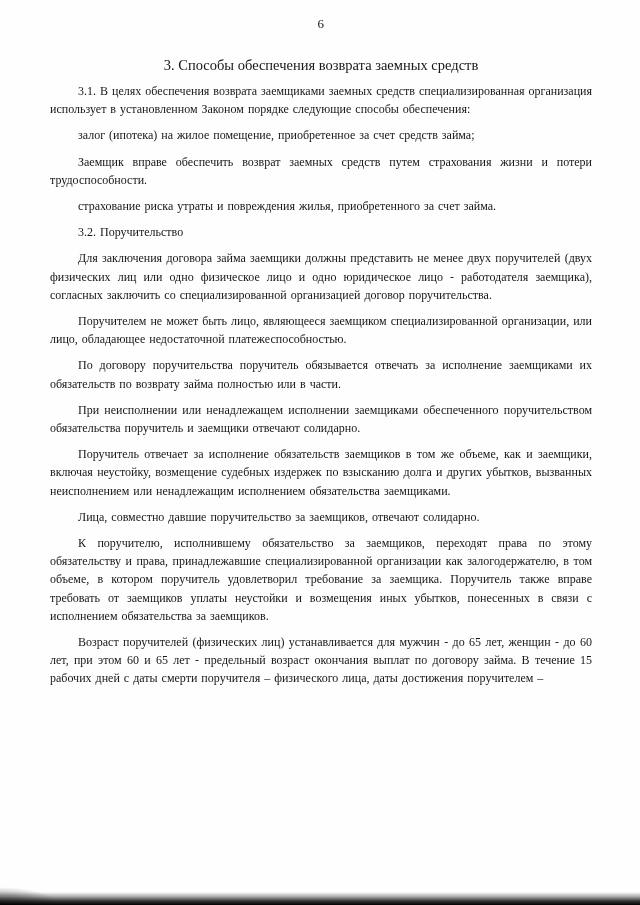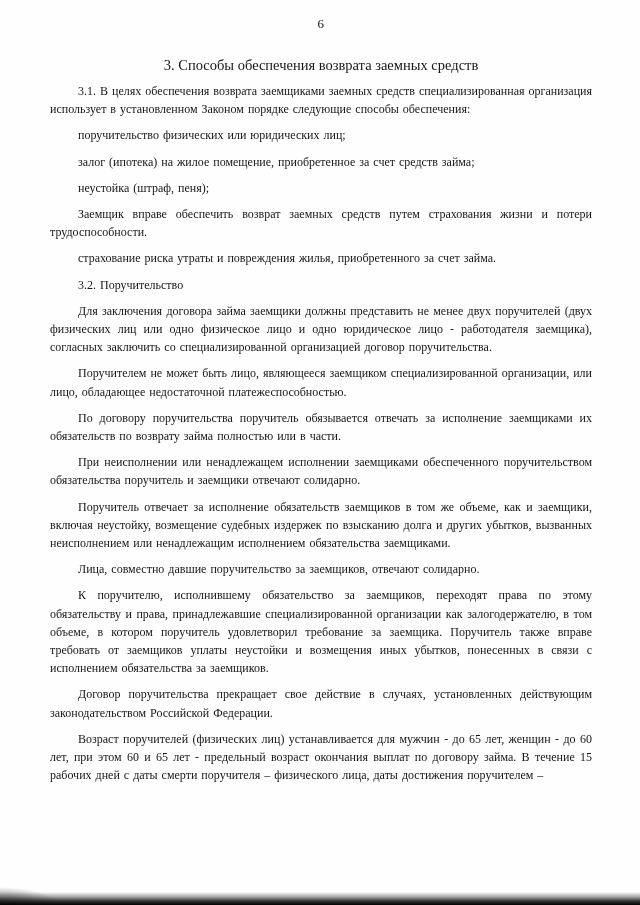--- a/index.html
+++ b/index.html
@@ -67,31 +67,28 @@
   }
 </style>
 </head>
 <body>
 
 <div class="page">
   <div class="content">
     <div class="page-number">6</div>
     <div class="heading">3. Способы обеспечения возврата заемных средств</div>
     <p class="para">3.1. В целях обеспечения возврата заемщиками заемных средств специализированная организация использует в установленном Законом порядке следующие способы обеспечения:</p>
-    <p class="para">поручительство физических или юридических лиц;</p>
     <p class="para">залог (ипотека) на жилое помещение, приобретенное за счет средств займа;</p>
-    <p class="para">неустойка (штраф, пеня);</p>
     <p class="para">Заемщик вправе обеспечить возврат заемных средств путем страхования жизни и потери трудоспособности.</p>
     <p class="para">страхование риска утраты и повреждения жилья, приобретенного за счет займа.</p>
     <p class="para">3.2. Поручительство</p>
     <p class="para">Для заключения договора займа заемщики должны представить не менее двух поручителей (двух физических лиц или одно физическое лицо и одно юридическое лицо - работодателя заемщика), согласных заключить со специализированной организацией договор поручительства.</p>
     <p class="para">Поручителем не может быть лицо, являющееся заемщиком специализированной организации, или лицо, обладающее недостаточной платежеспособностью.</p>
     <p class="para">По договору поручительства поручитель обязывается отвечать за исполнение заемщиками их обязательств по возврату займа полностью или в части.</p>
     <p class="para">При неисполнении или ненадлежащем исполнении заемщиками обеспеченного поручительством обязательства поручитель и заемщики отвечают солидарно.</p>
     <p class="para">Поручитель отвечает за исполнение обязательств заемщиков в том же объеме, как и заемщики, включая неустойку, возмещение судебных издержек по взысканию долга и других убытков, вызванных неисполнением или ненадлежащим исполнением обязательства заемщиками.</p>
     <p class="para">Лица, совместно давшие поручительство за заемщиков, отвечают солидарно.</p>
     <p class="para">К поручителю, исполнившему обязательство за заемщиков, переходят права по этому обязательству и права, принадлежавшие специализированной организации как залогодержателю, в том объеме, в котором поручитель удовлетворил требование за заемщика. Поручитель также вправе требовать от заемщиков уплаты неустойки и возмещения иных убытков, понесенных в связи с исполнением обязательства за заемщиков.</p>
-    <p class="para">Договор поручительства прекращает свое действие в случаях, установленных действующим законодательством Российской Федерации.</p>
     <p class="para">Возраст поручителей (физических лиц) устанавливается для мужчин - до 65 лет, женщин - до 60 лет, при этом 60 и 65 лет - предельный возраст окончания выплат по договору займа. В течение 15 рабочих дней с даты смерти поручителя – физического лица, даты достижения поручителем –</p>
   </div>
   <div class="scan-smudge"></div>
   <div class="scan-edge"></div>
 </div>
 
 </body></html>

